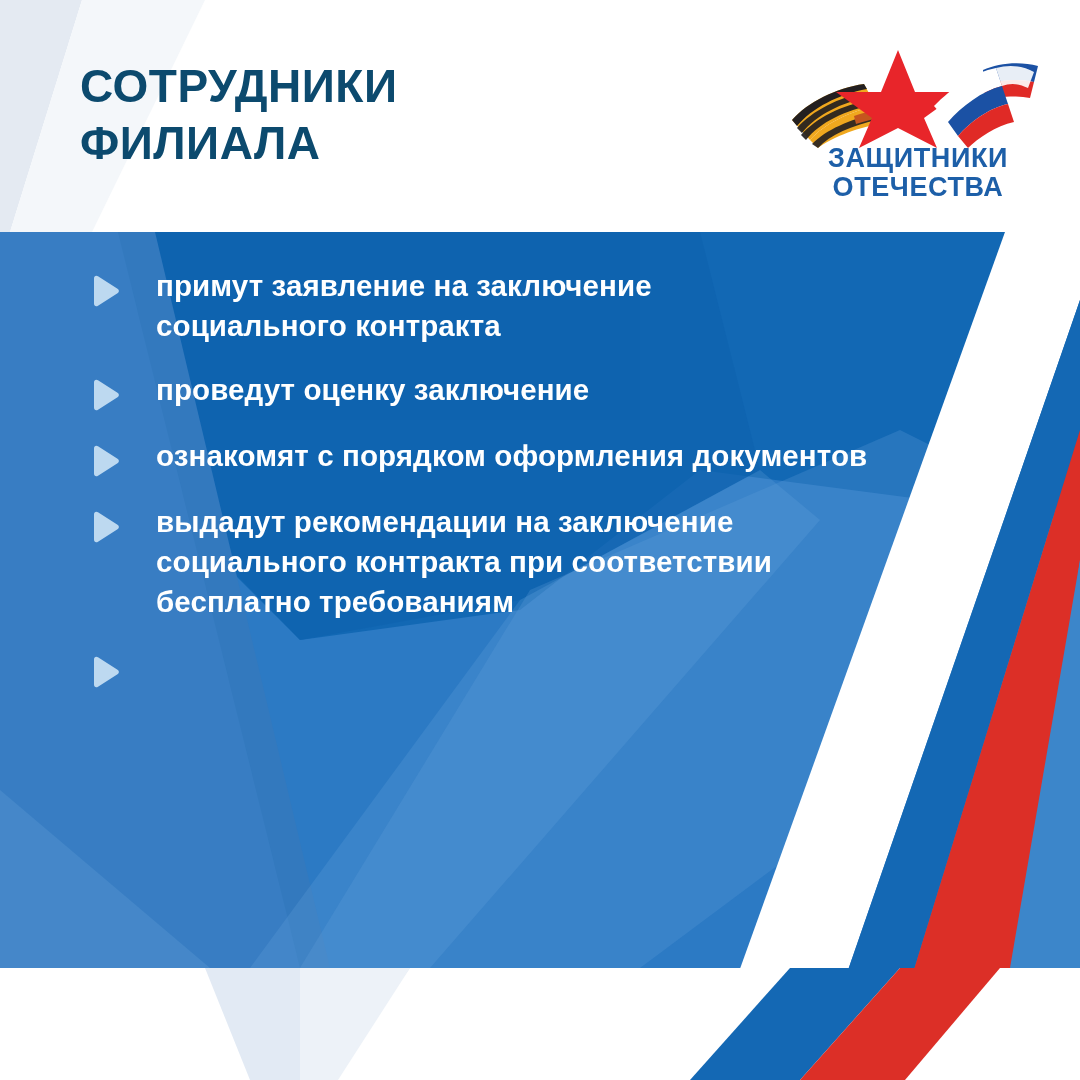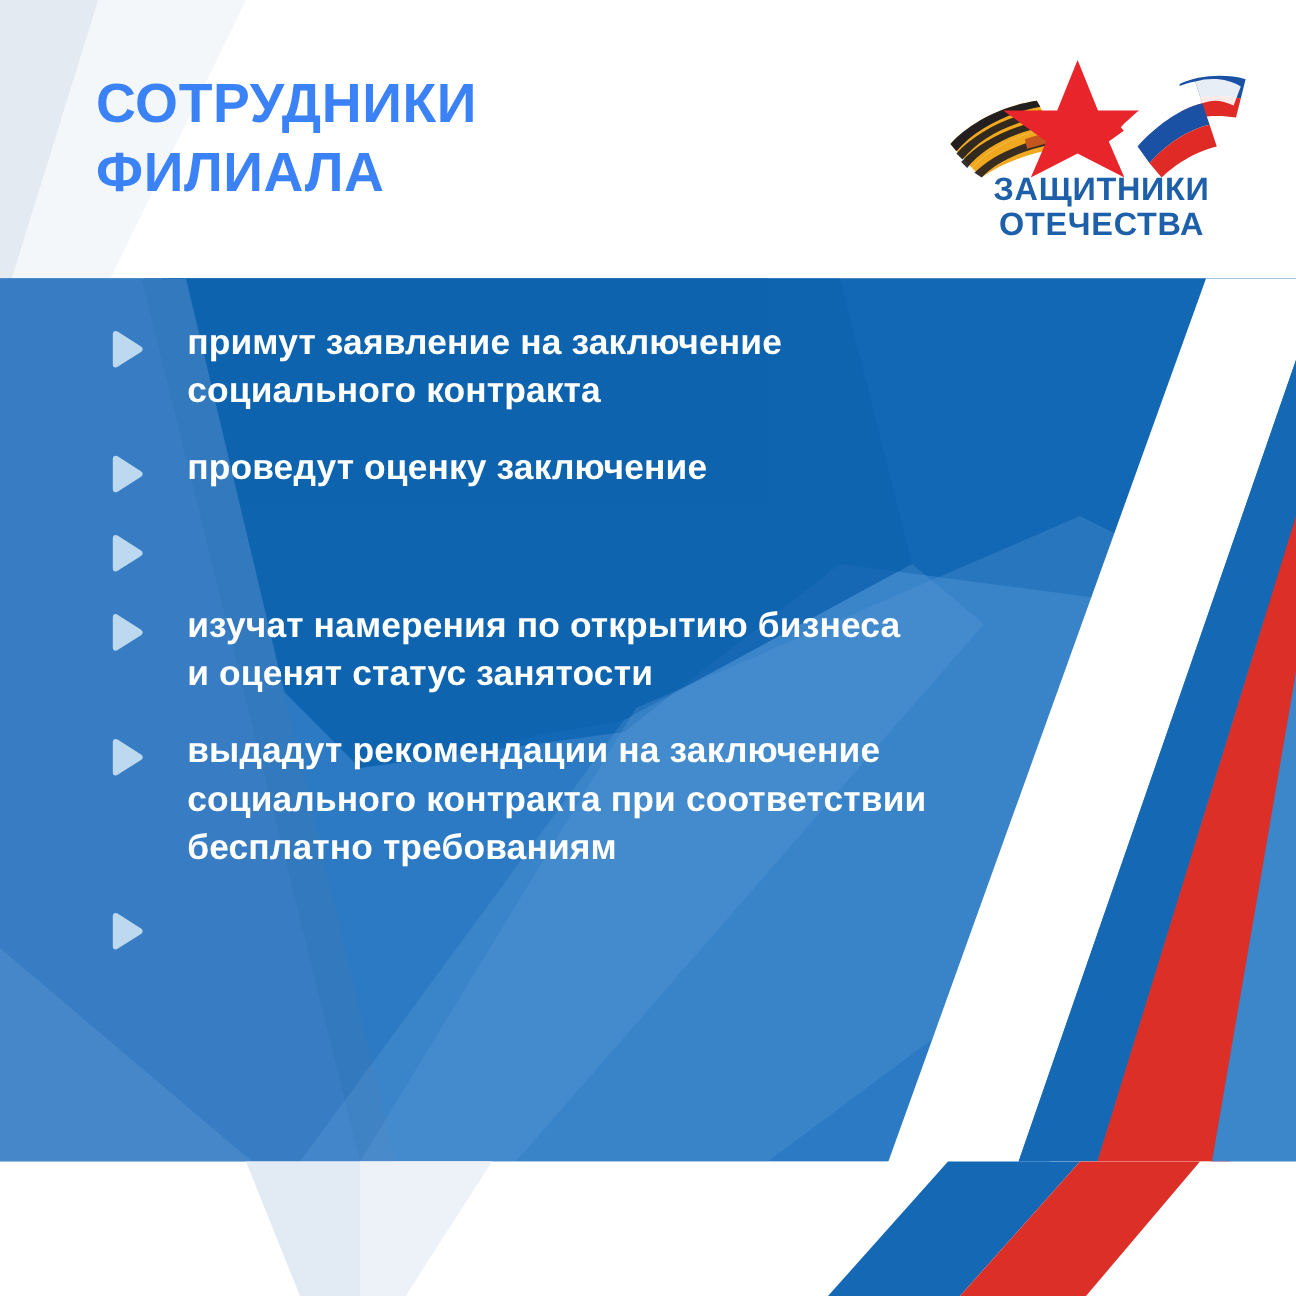--- a/index.html
+++ b/index.html
@@ -35,21 +35,21 @@
   }
   .title {
     position: absolute;
     left: 80px;
     top: 58px;
     margin: 0;
     font-size: 46px;
     font-weight: bold;
     line-height: 1.24;
     letter-spacing: 0.5px;
-    color: #3b82f6;
+    color: #0c4a6e;
     text-transform: uppercase;
     white-space: pre-line;
   }
 
   
   .logo {
     position: absolute;
     right: 28px;
     top: 44px;
     width: 268px;
@@ -204,29 +204,23 @@
       <svg class="bullet-icon" viewBox="0 0 34 34">
         <path d="M6 4.5 C 6 2, 8 1, 10 2.3 L 29.5 14.7 C 31.4 16, 31.4 18, 29.5 19.3 L 10 31.7 C 8 33, 6 32, 6 29.5 Z" fill="#BDD9F0"></path>
       </svg>
       <div class="bullet-text">проведут оценку заключение</div>
     </div>
 
     <div class="bullet-row">
       <svg class="bullet-icon" viewBox="0 0 34 34">
         <path d="M6 4.5 C 6 2, 8 1, 10 2.3 L 29.5 14.7 C 31.4 16, 31.4 18, 29.5 19.3 L 10 31.7 C 8 33, 6 32, 6 29.5 Z" fill="#BDD9F0"></path>
       </svg>
-    </div>
-
-    <div class="bullet-row">
-      <svg class="bullet-icon" viewBox="0 0 34 34">
-        <path d="M6 4.5 C 6 2, 8 1, 10 2.3 L 29.5 14.7 C 31.4 16, 31.4 18, 29.5 19.3 L 10 31.7 C 8 33, 6 32, 6 29.5 Z" fill="#BDD9F0"></path>
-      </svg>
-      <div class="bullet-text">изучат намерения по открытию бизнеса
-и оценят статус занятости</div>
-    </div>
+      <div class="bullet-text">ознакомят с порядком оформления документов</div>
+    </div>
+
 
     <div class="bullet-row">
       <svg class="bullet-icon" viewBox="0 0 34 34">
         <path d="M6 4.5 C 6 2, 8 1, 10 2.3 L 29.5 14.7 C 31.4 16, 31.4 18, 29.5 19.3 L 10 31.7 C 8 33, 6 32, 6 29.5 Z" fill="#BDD9F0"></path>
       </svg>
       <div class="bullet-text">выдадут рекомендации на заключение
 социального контракта при соответствии
 бесплатно требованиям</div>
     </div>
 

